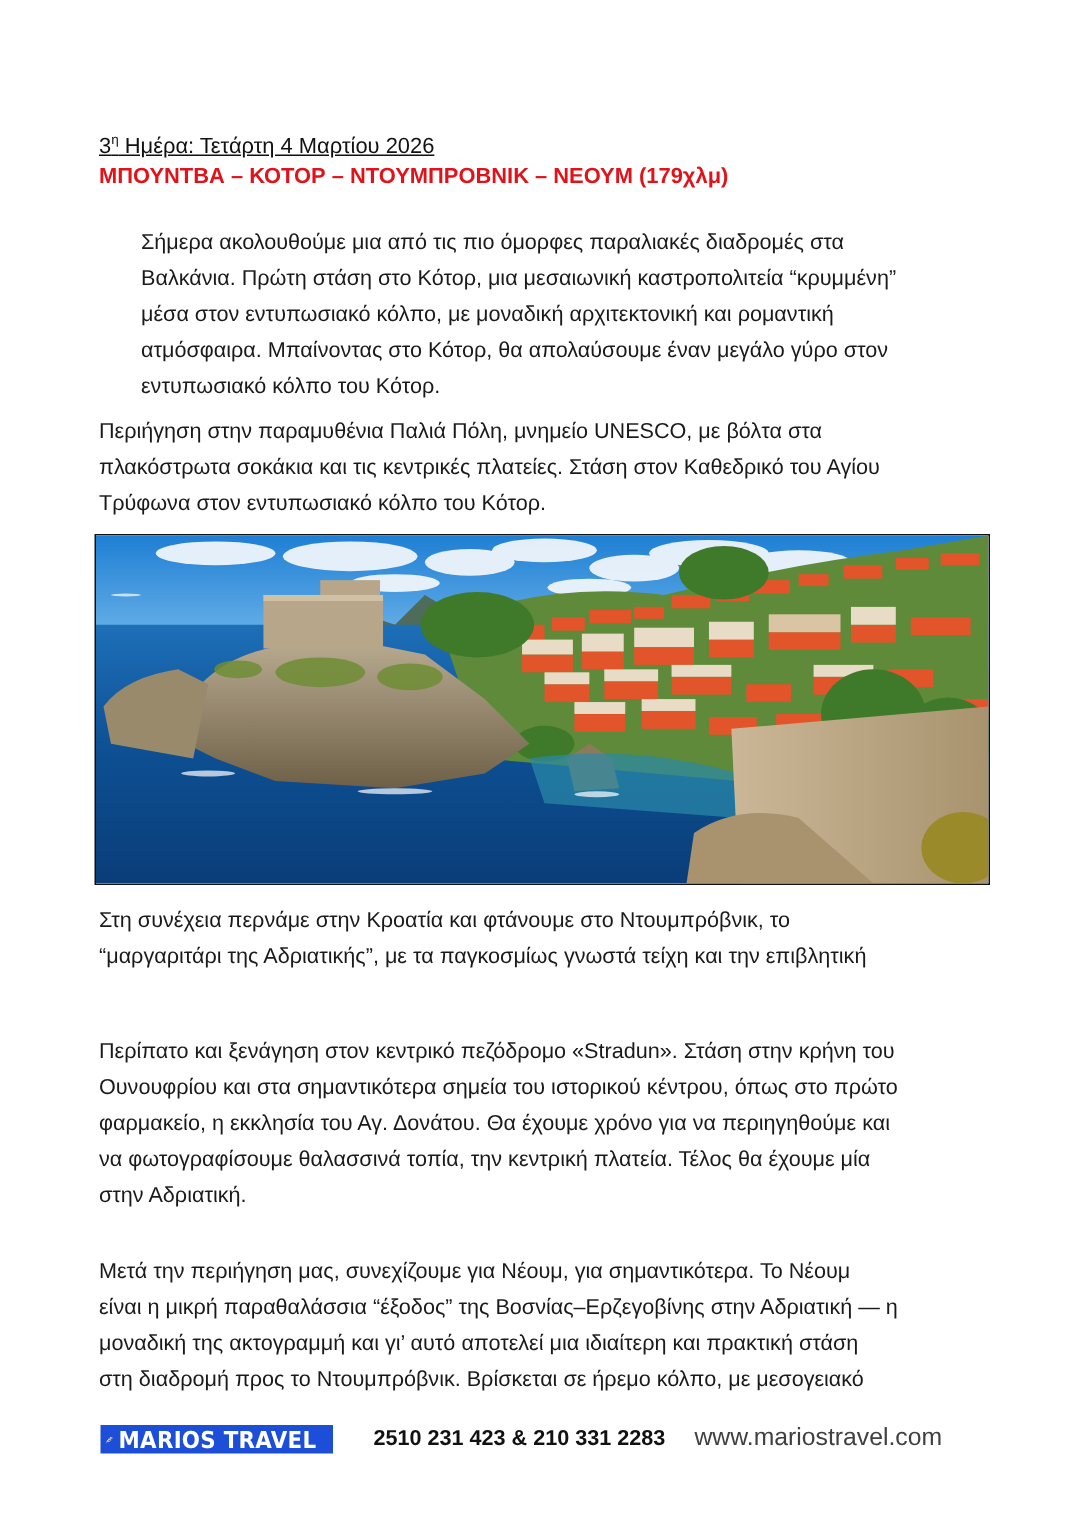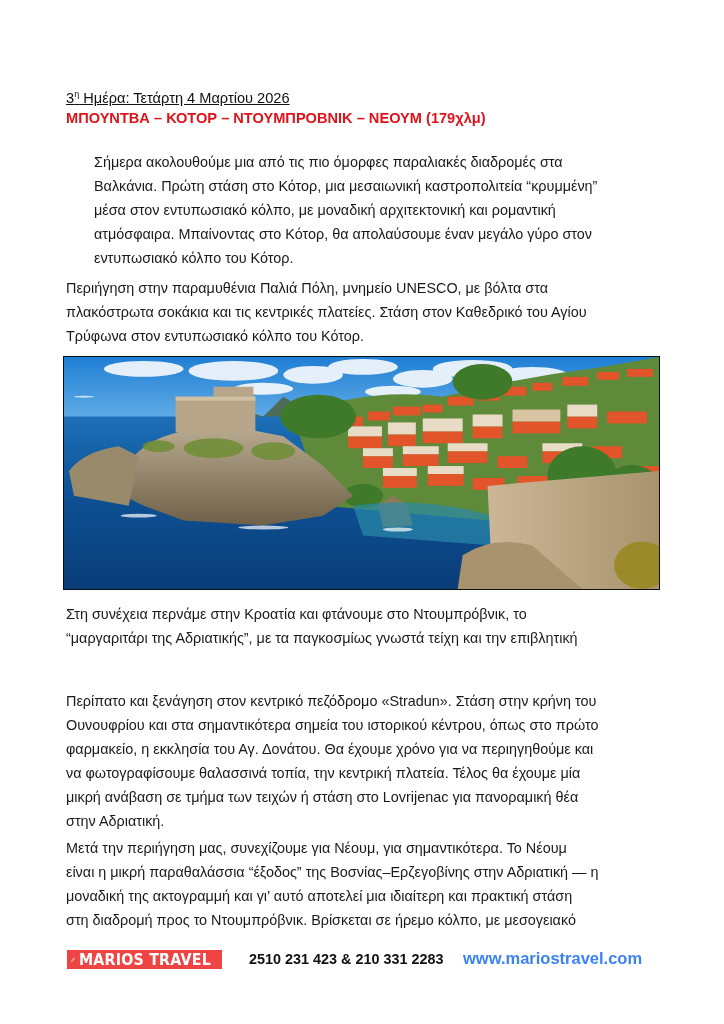--- a/index.html
+++ b/index.html
@@ -16,27 +16,27 @@
   .para .line { display: block; white-space: nowrap; }
   .p1 { top: 150px; margin-left: 28px; }
   .p2 { top: 276px; }
   .p3 { top: 602px; }
   .p4 { top: 689px; }
   .p5 { top: 836px; }
   .photo { position: absolute; left: 63px; top: 356px; width: 597px; height: 234px;
            border: 1.5px solid #111; box-sizing: border-box; overflow: hidden; }
   .photo svg { display: block; width: 100%; height: 100%; }
   .footer { position: absolute; left: 0; top: 948px; width: 724px; height: 22px; }
-  .logo { position: absolute; left: 67px; top: 2px; width: 155px; height: 19px; background: #ef4444;
+  .logo { position: absolute; left: 67px; top: 2px; width: 155px; height: 19px; background: #1d4ed8;
           display: flex; align-items: center; }
   .logo-icon { width: 18px; height: 16px; margin-left: 3px; }
   .logo-text { color: #ffffff; font-size: 15.5px; font-weight: bold; letter-spacing: 0.2px;
                margin-left: 3px; white-space: nowrap; font-family: "DejaVu Sans", sans-serif; transform: scaleX(0.92); transform-origin: left center; }
   .phones { position: absolute; left: 249px; top: 3px; font-size: 14.4px; color: #111; white-space: nowrap; font-weight: bold; }
-  .website { position: absolute; left: 463px; top: 1px; font-size: 16.5px; color: #3b82f6; white-space: nowrap; font-weight: bold; }
+  .website { position: absolute; left: 463px; top: 1px; font-size: 16.5px; color: #404040; white-space: nowrap; }
 </style>
 </head>
 <body>
 
 <div class="page">
 
   <div class="day-title"><span>3</span><sup>η</sup><span> Ημέρα: Τετάρτη 4 Μαρτίου 2026</span></div>
 
   <div class="route">ΜΠΟΥΝΤΒΑ – ΚΟΤΟΡ – ΝΤΟΥΜΠΡΟΒΝΙΚ – ΝΕΟΥΜ (179χλμ)</div>
 
@@ -172,21 +172,20 @@
   <p class="para p3">
     <span class="line">Στη συνέχεια περνάμε στην Κροατία και φτάνουμε στο Ντουμπρόβνικ, το</span>
     <span class="line">“μαργαριτάρι της Αδριατικής”, με τα παγκοσμίως γνωστά τείχη και την επιβλητική</span>
   </p>
 
   <p class="para p4">
     <span class="line">Περίπατο και ξενάγηση στον κεντρικό πεζόδρομο «Stradun». Στάση στην κρήνη του</span>
     <span class="line">Ουνουφρίου και στα σημαντικότερα σημεία του ιστορικού κέντρου, όπως στο πρώτο</span>
     <span class="line">φαρμακείο, η εκκλησία του Αγ. Δονάτου.  Θα έχουμε χρόνο για να περιηγηθούμε και</span>
     <span class="line">να φωτογραφίσουμε θαλασσινά τοπία, την κεντρική πλατεία. Τέλος θα έχουμε μία</span>
-    <span class="line">μικρή ανάβαση σε τμήμα των τειχών ή στάση στο Lovrijenac για πανοραμική θέα</span>
     <span class="line">στην Αδριατική.</span>
   </p>
 
   <p class="para p5">
     <span class="line">Μετά την περιήγηση μας, συνεχίζουμε για Νέουμ, για σημαντικότερα. Το Νέουμ</span>
     <span class="line">είναι η μικρή παραθαλάσσια “έξοδος” της Βοσνίας–Ερζεγοβίνης στην Αδριατική — η</span>
     <span class="line">μοναδική της ακτογραμμή και γι’ αυτό αποτελεί μια ιδιαίτερη και πρακτική στάση</span>
     <span class="line">στη διαδρομή προς το Ντουμπρόβνικ. Βρίσκεται σε ήρεμο κόλπο, με μεσογειακό</span>
   </p>
 

